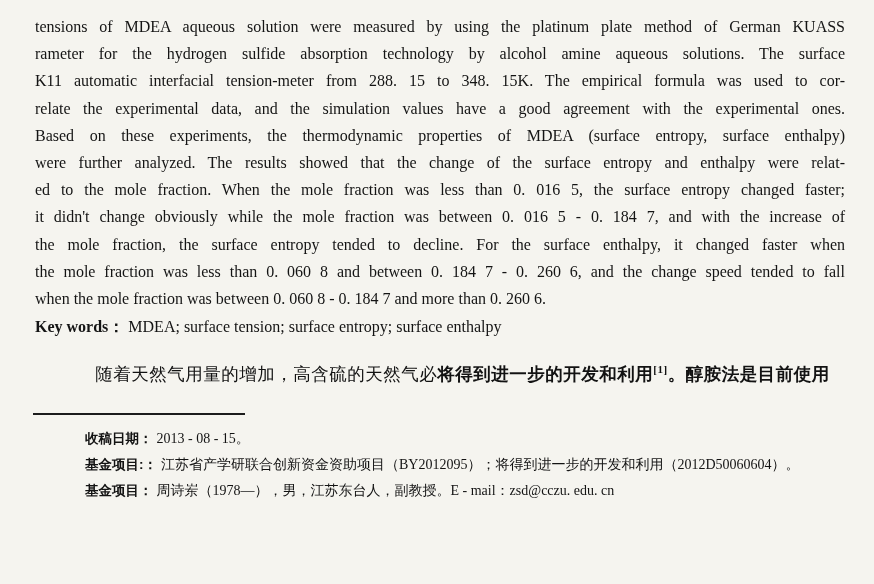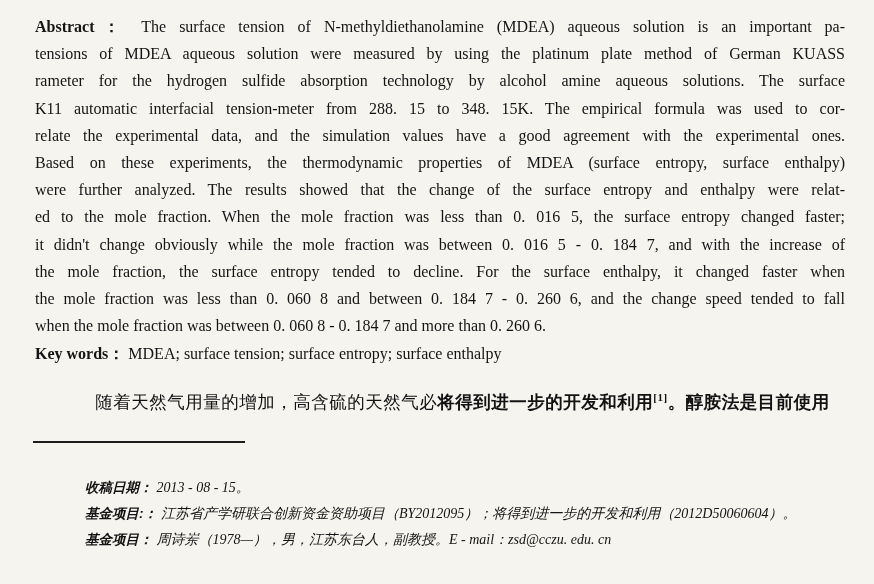--- a/index.html
+++ b/index.html
@@ -48,42 +48,41 @@
     line-height: 0;
     font-family: "Liberation Serif", serif;
   }
   .rule {
     width: 212px;
     height: 2px;
     background: #1c1c1c;
     margin-top: 27px;
     margin-left: -2px;
   }
-  .footnotes { margin-top: 32px; padding-left: 50px; font-style: italic; }
+  .footnotes { margin-top: 11px; padding-left: 50px; }
   .fline {
     font-size: 14px;
     line-height: 26px;
     color: #131313;
     white-space: nowrap;
   }
   .flabel {
     font-weight: 700;
     font-family: "Liberation Sans", sans-serif;
     font-size: 13.5px;
     margin-right: 4px;
   }
   .fvalue { font-family: "Liberation Serif", serif; }
 </style>
 </head>
 <body>
 
 <div class="page">
 
   <div class="abstract-block">
-    <div class="tline just"><span class="bold">Abstract：</span> <span>The surface tension of N-methyldiethanolamine (MDEA) aqueous solution is an important pa-</span></div>
     <div class="tline just">tensions of MDEA aqueous solution were measured by using the platinum plate method of German KUASS</div>
     <div class="tline just">rameter for the hydrogen sulfide absorption technology by alcohol amine aqueous solutions. The surface</div>
     <div class="tline just">K11 automatic interfacial tension-meter from 288. 15 to 348. 15K. The empirical formula was used to cor-</div>
     <div class="tline just">relate the experimental data, and the simulation values have a good agreement with the experimental ones.</div>
     <div class="tline just">Based on these experiments, the thermodynamic properties of MDEA (surface entropy, surface enthalpy)</div>
     <div class="tline just">were further analyzed. The results showed that the change of the surface entropy and enthalpy were relat-</div>
     <div class="tline just">ed to the mole fraction. When the mole fraction was less than 0. 016 5, the surface entropy changed faster;</div>
     <div class="tline just">it didn't change obviously while the mole fraction was between 0. 016 5 - 0. 184 7, and with the increase of</div>
     <div class="tline just">the mole fraction, the surface entropy tended to decline. For the surface enthalpy, it changed faster when</div>
     <div class="tline just">the mole fraction was less than 0. 060 8 and between 0. 184 7 - 0. 260 6, and the change speed tended to fall</div>

